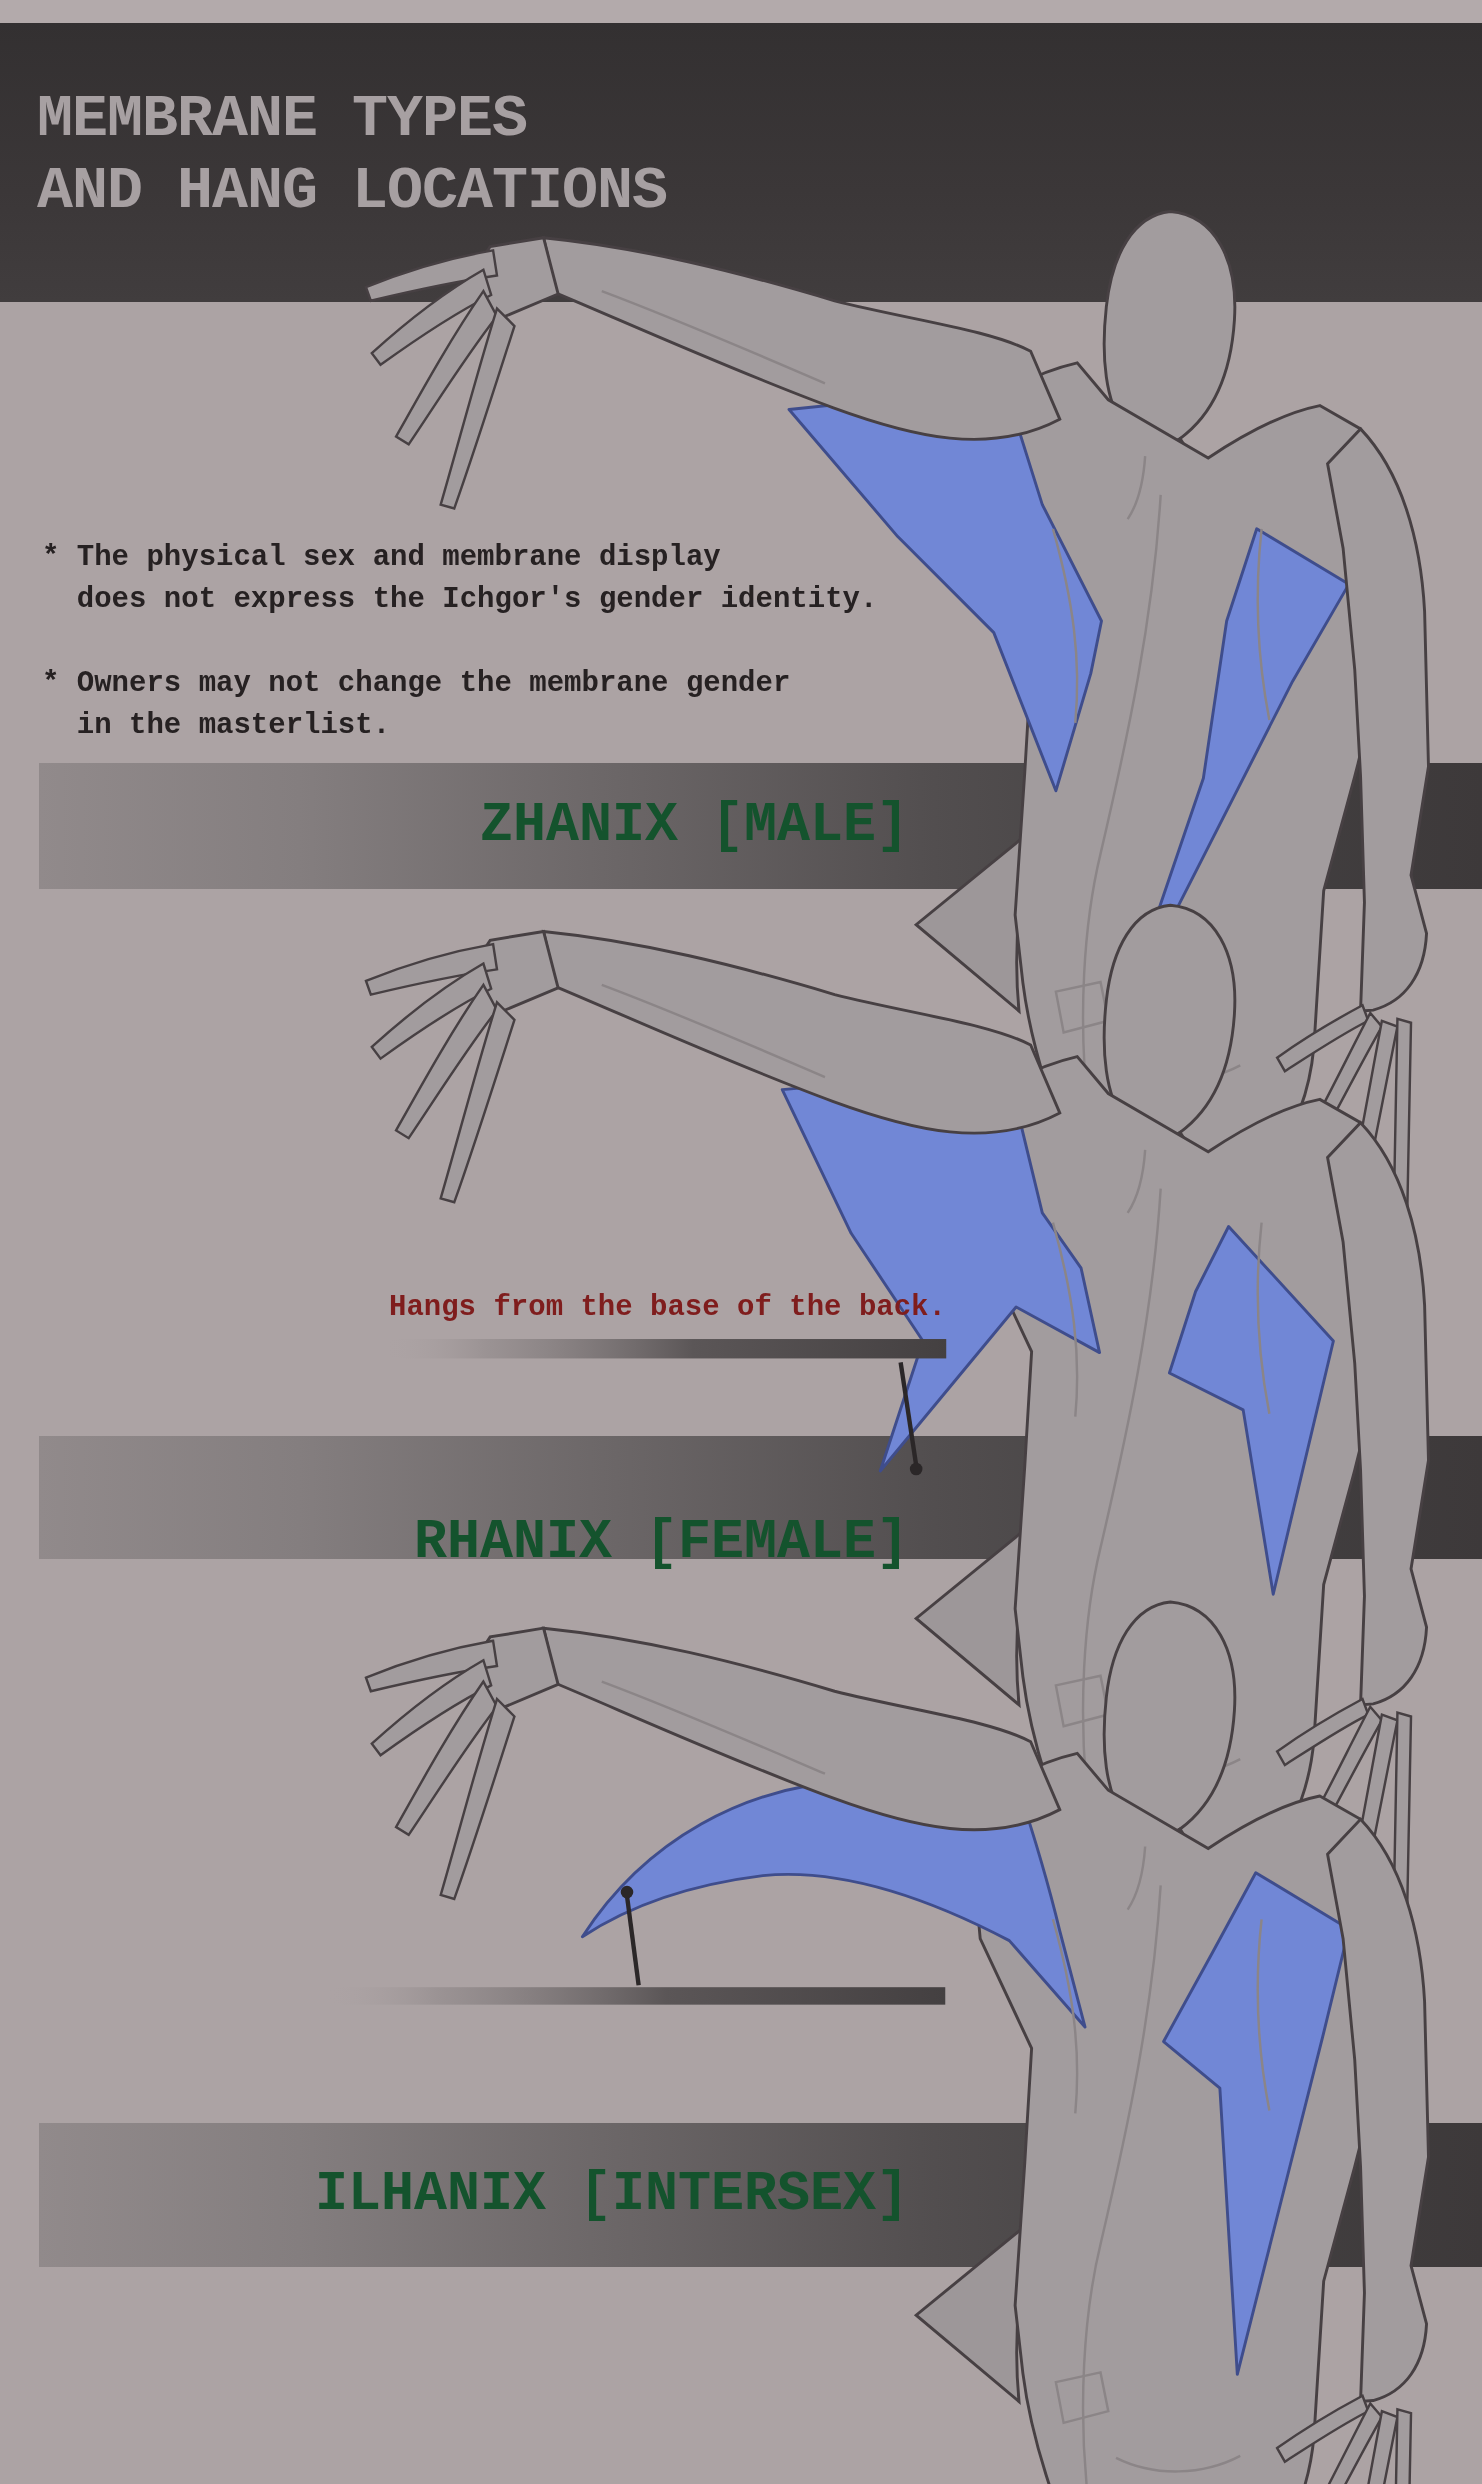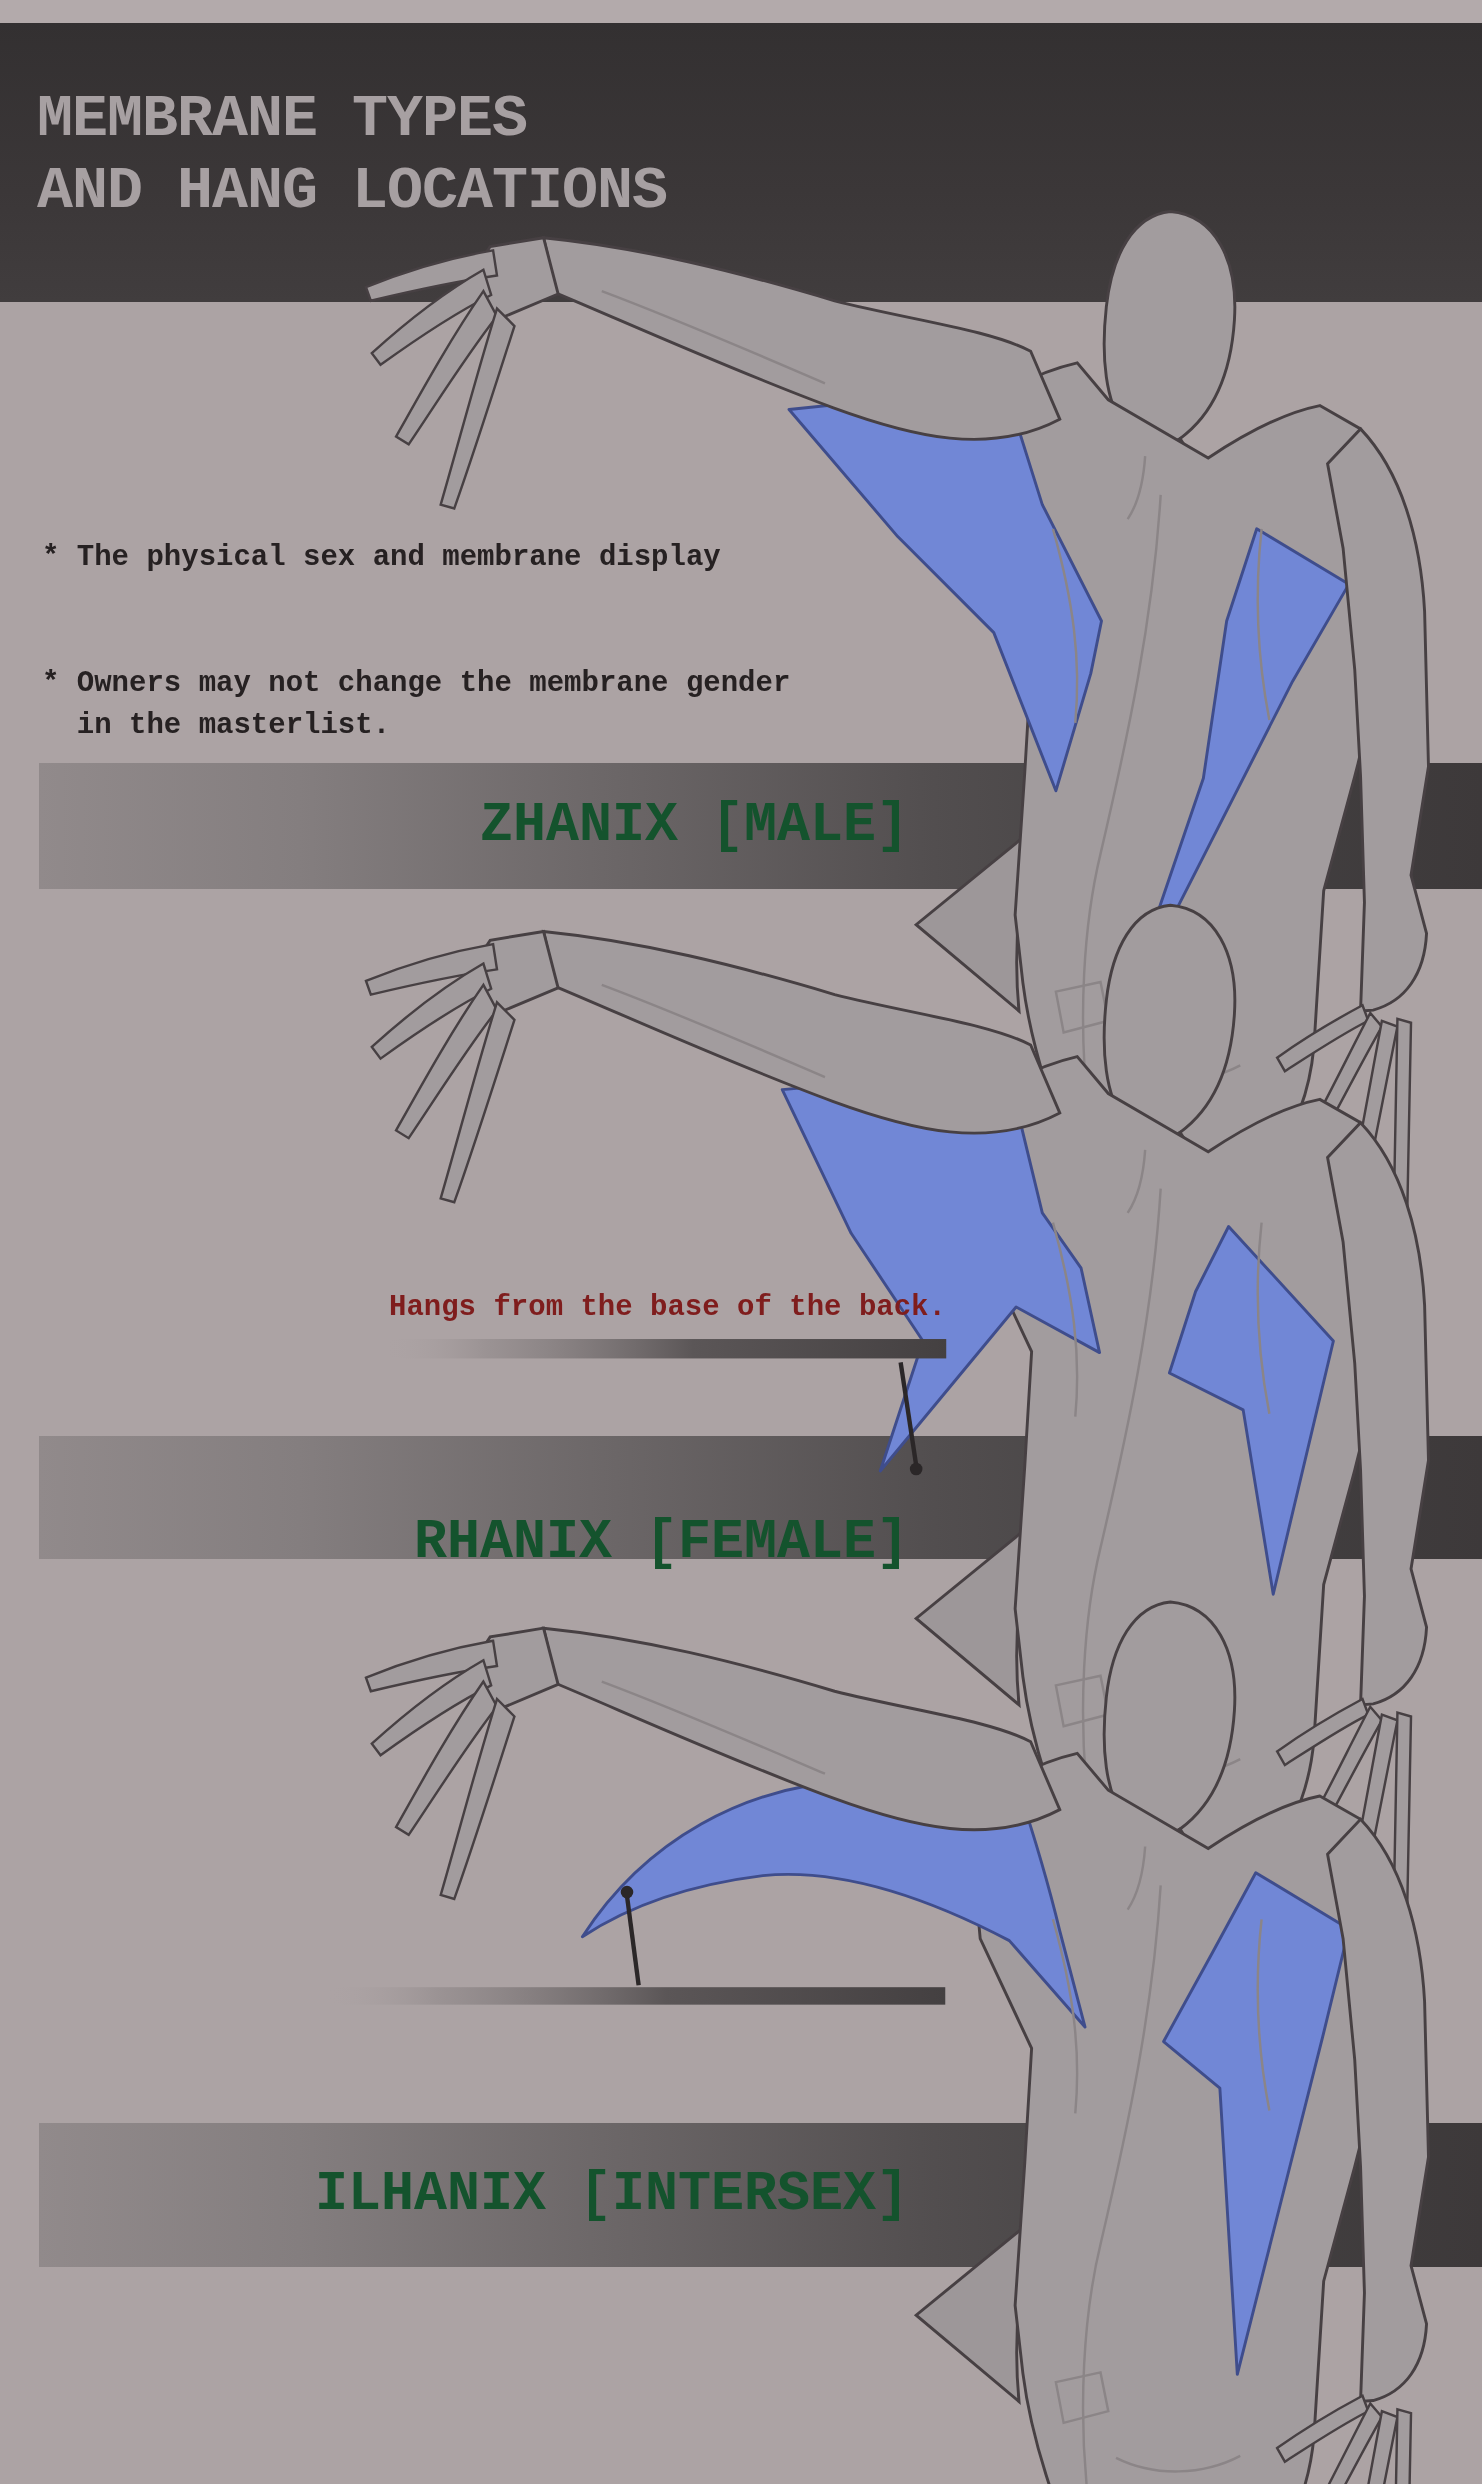--- a/index.html
+++ b/index.html
@@ -159,21 +159,21 @@
       <circle cx="944" cy="1514" r="6.5" fill="#2b2728"></circle>
     </g>
 
     <g>
       <rect x="335" y="2048" width="639" height="18" fill="url(#barGrad)"></rect>
       <path d="M646,1954 L658,2046" stroke="#2b2728" stroke-width="4.5" fill="none"></path>
       <circle cx="646" cy="1950" r="6.5" fill="#2b2728"></circle>
     </g>
   </svg>
 
-  <div class="notes"><span>* The physical sex and membrane display</span><br><br><br><span>* Owners may not change the membrane gender</span><br><span>  in the masterlist.</span></div>
+  <div class="notes"><span>* The physical sex and membrane display</span><br><span>  does not express the Ichgor's gender identity.</span><br><br><span>* Owners may not change the membrane gender</span><br><span>  in the masterlist.</span></div>
 
   <div class="band-label" id="label-zhanix">ZHANIX [MALE]</div>
   <div class="band-label" id="label-rhanix">RHANIX [FEMALE]</div>
   <div class="band-label" id="label-ilhanix">ILHANIX [INTERSEX]</div>
 
   <div class="caption" id="caption-rhanix">Hangs from the base of the back.</div>
 
 </div>
 
 

